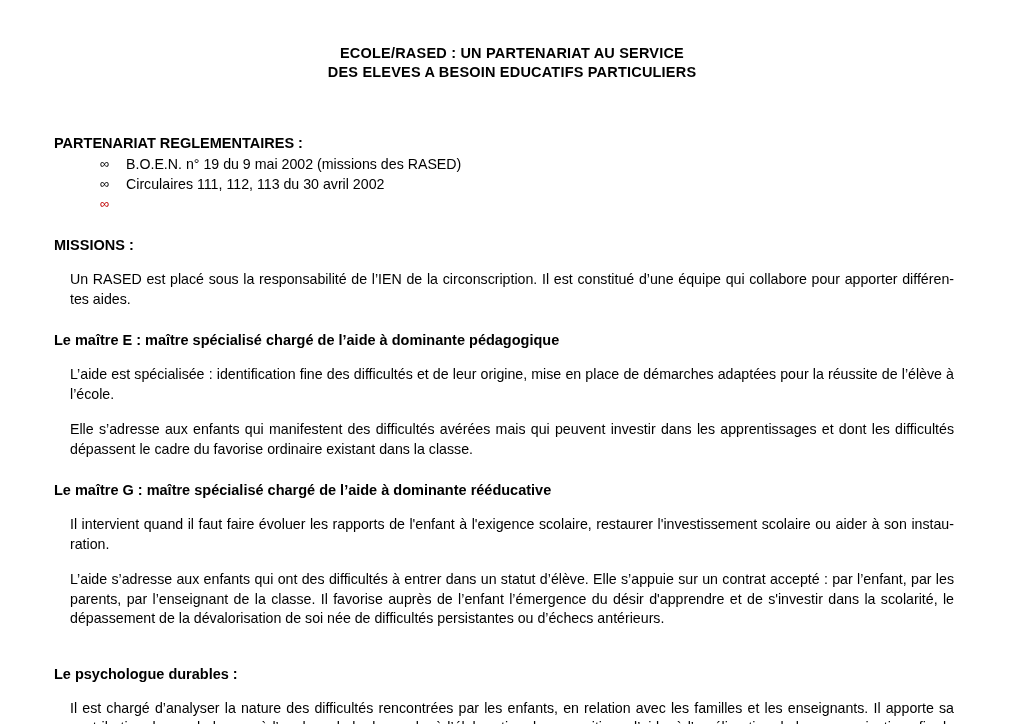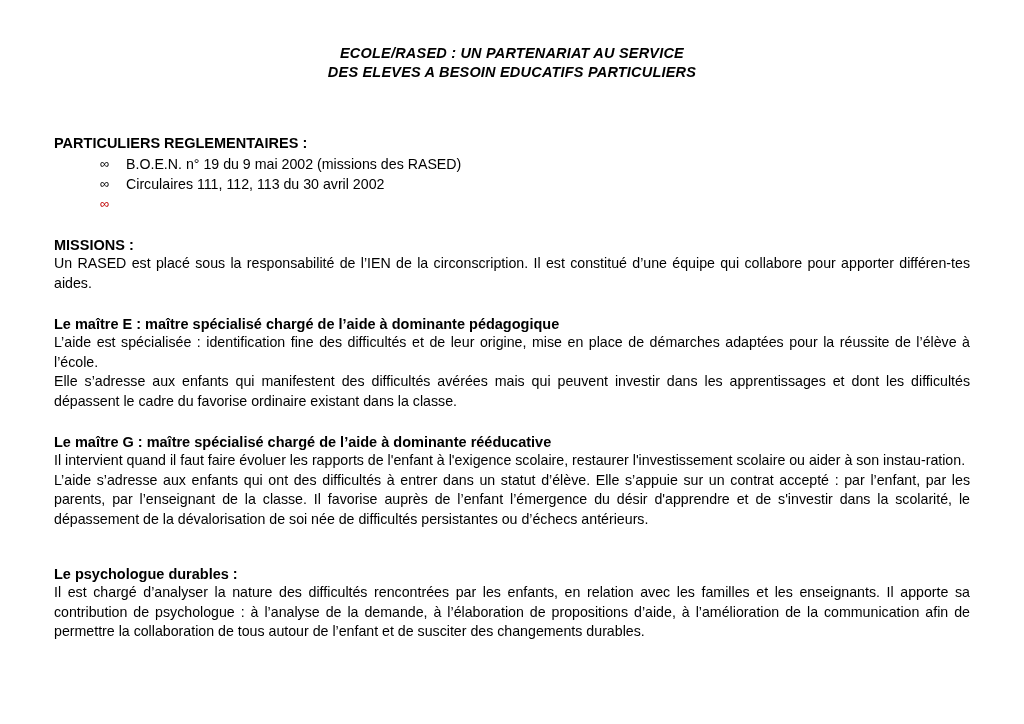--- a/index.html
+++ b/index.html
@@ -17,21 +17,20 @@
   .page {
     position: relative;
     width: 1024px;
     height: 724px;
     box-sizing: border-box;
     padding: 44px 54px 0 54px;
   }
   .header-block {
     text-align: center;
     font-weight: bold;
-    font-style: italic;
     font-size: 14.5px;
     line-height: 19px;
     letter-spacing: 0.2px;
   }
   .doc-title {
     text-align: center;
     font-weight: bold;
     font-size: 19px;
     margin-top: 42px;
     letter-spacing: 0.1px;
@@ -81,36 +80,36 @@
   .blk-maitre-e {
     margin-top: 22px;
   }
   .blk-maitre-g {
     margin-top: 22px;
   }
   .blk-psy {
     margin-top: 36px;
   }
   .para {
-    margin: 0;
+    margin: 16px;
   }
 </style>
 </head>
 <body>
 
 <div class="page">
 
   <div class="header-block">
     <div>ECOLE/RASED : UN PARTENARIAT AU SERVICE</div>
     <div>DES ELEVES A BESOIN EDUCATIFS PARTICULIERS</div>
   </div>
 
 
   <div class="section blk-dispositions">
-    <div class="section-heading">PARTICULIERS REGLEMENTAIRES :</div>
+    <div class="section-heading">PARTENARIAT REGLEMENTAIRES :</div>
     <ul class="bullet-list">
       <li>
         <span class="marker">∞</span>
         <span>B.O.E.N. n° 19 du 9 mai 2002 (missions des RASED)</span>
       </li>
       <li>
         <span class="marker">∞</span>
         <span>Circulaires 111, 112, 113 du 30 avril 2002</span>
       </li>
       <li class="red-marker">

